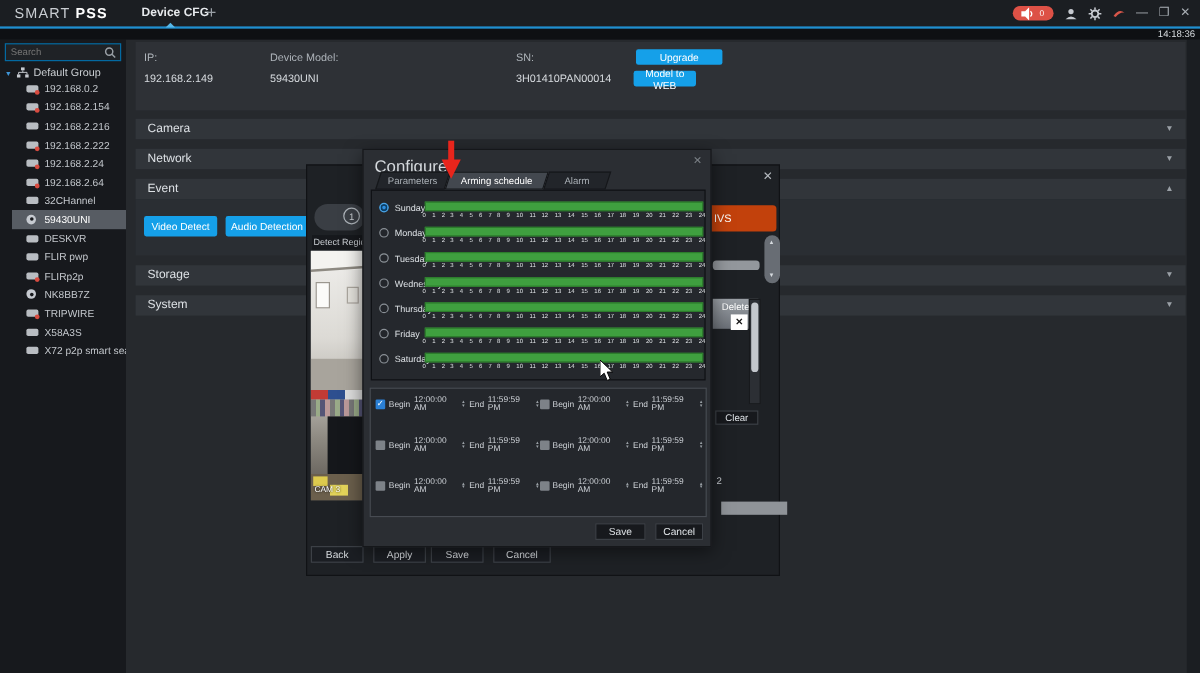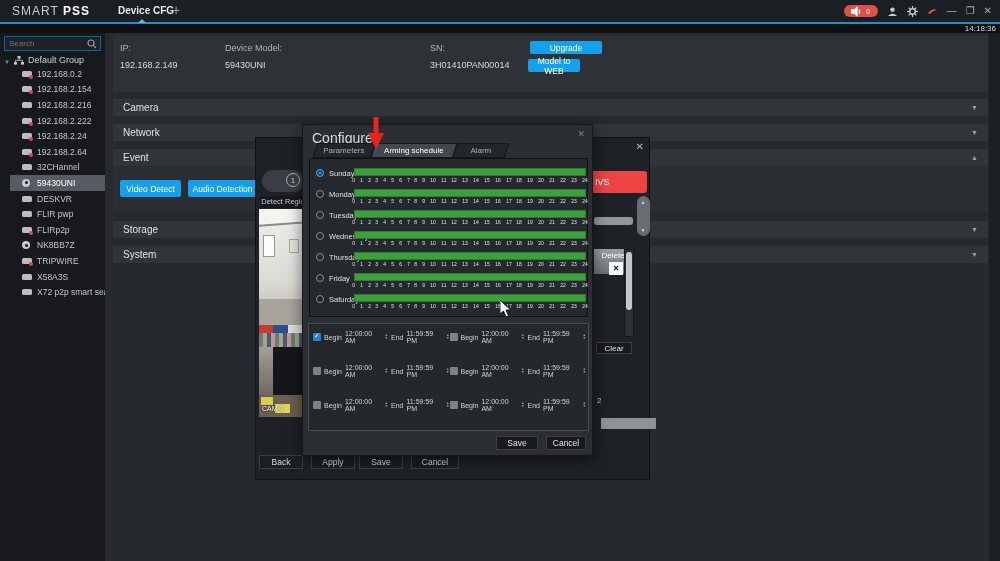--- a/index.html
+++ b/index.html
@@ -60,21 +60,21 @@
 
   
   #subpanel { position:absolute; left:255px; top:137px; width:395px; height:343px; background:#1e2125; border:1px solid #101215; z-index:2; }
   #sp-close { position:absolute; right:5px; top:3px; color:#b6bbc0; font-size:10px; }
   #region-pill { position:absolute; left:6px; top:32px; width:42px; height:22px; background:#3a3e44; border-radius:11px; }
   #region-pill .one { position:absolute; right:4px; top:3px; width:14px; height:14px; border:1px solid #aeb4ba; border-radius:50%; color:#c9cdd2; font-size:8px; text-align:center; line-height:13px; }
   #detect-region { position:absolute; left:4px; top:58px; width:50px; height:12px; background:#16181c; color:#c9cdd2; font-size:7.5px; text-align:center; line-height:12px; }
   #video-thumb { position:absolute; left:3px; top:71px; width:48px; height:208px; background:linear-gradient(#f0efec 0%, #dcdad5 35%, #b4b1aa 60%, #8e8a82 75%, #55504a 100%); overflow:hidden; }
   .vt { position:absolute; }
   #cam-label { position:absolute; left:3px; bottom:5px; color:#ffffff; font-size:7px; text-shadow:0 0 2px #000; }
-  #ivs-btn { position:absolute; left:305px; top:33px; width:86px; height:22px; background:#ef4444; border-radius:3px; color:#fff; font-size:9px; display:flex; align-items:center; padding-left:34px; overflow:hidden; }
+  #ivs-btn { position:absolute; left:305px; top:33px; width:86px; height:22px; background:#c2410c; border-radius:3px; color:#fff; font-size:9px; display:flex; align-items:center; padding-left:34px; overflow:hidden; }
   #scroll-pill { position:absolute; left:381px; top:58px; width:13px; height:40px; background:#686d74; border-radius:7px; }
   #scroll-pill::before { content:"▲"; position:absolute; top:3px; left:3.5px; font-size:5px; color:#d7dbdf; }
   #scroll-pill::after { content:"▼"; position:absolute; bottom:3px; left:3.5px; font-size:5px; color:#d7dbdf; }
   #gray-slider { position:absolute; left:338px; top:79px; width:39px; height:8px; background:#93979c; border-radius:3px; }
   #delete-hdr { position:absolute; left:338px; top:111px; width:38px; height:25px; background:linear-gradient(#9ba0a6,#6b7077); color:#fff; font-size:8px; text-align:center; line-height:13px; }
   #item-x { position:absolute; left:353px; top:124px; width:14px; height:13px; background:#ffffff; color:#111; font-size:8px; text-align:center; line-height:13px; font-weight:bold; }
   #list-scroll { position:absolute; left:368px; top:111px; width:10px; height:88px; background:#2c2f34; border:1px solid #17191c; }
   #list-scroll .thumb { position:absolute; left:1px; top:2px; width:6px; height:58px; background:#c3c7cc; border-radius:3px; }
   #clear-btn { position:absolute; left:340px; top:204px; width:36px; height:12px; background:#17191d; border:1px solid #3c4046; color:#dfe3e7; font-size:8px; text-align:center; line-height:11px; }
   #frag-2 { position:absolute; left:341px; top:258px; color:#c9cdd2; font-size:8px; }

